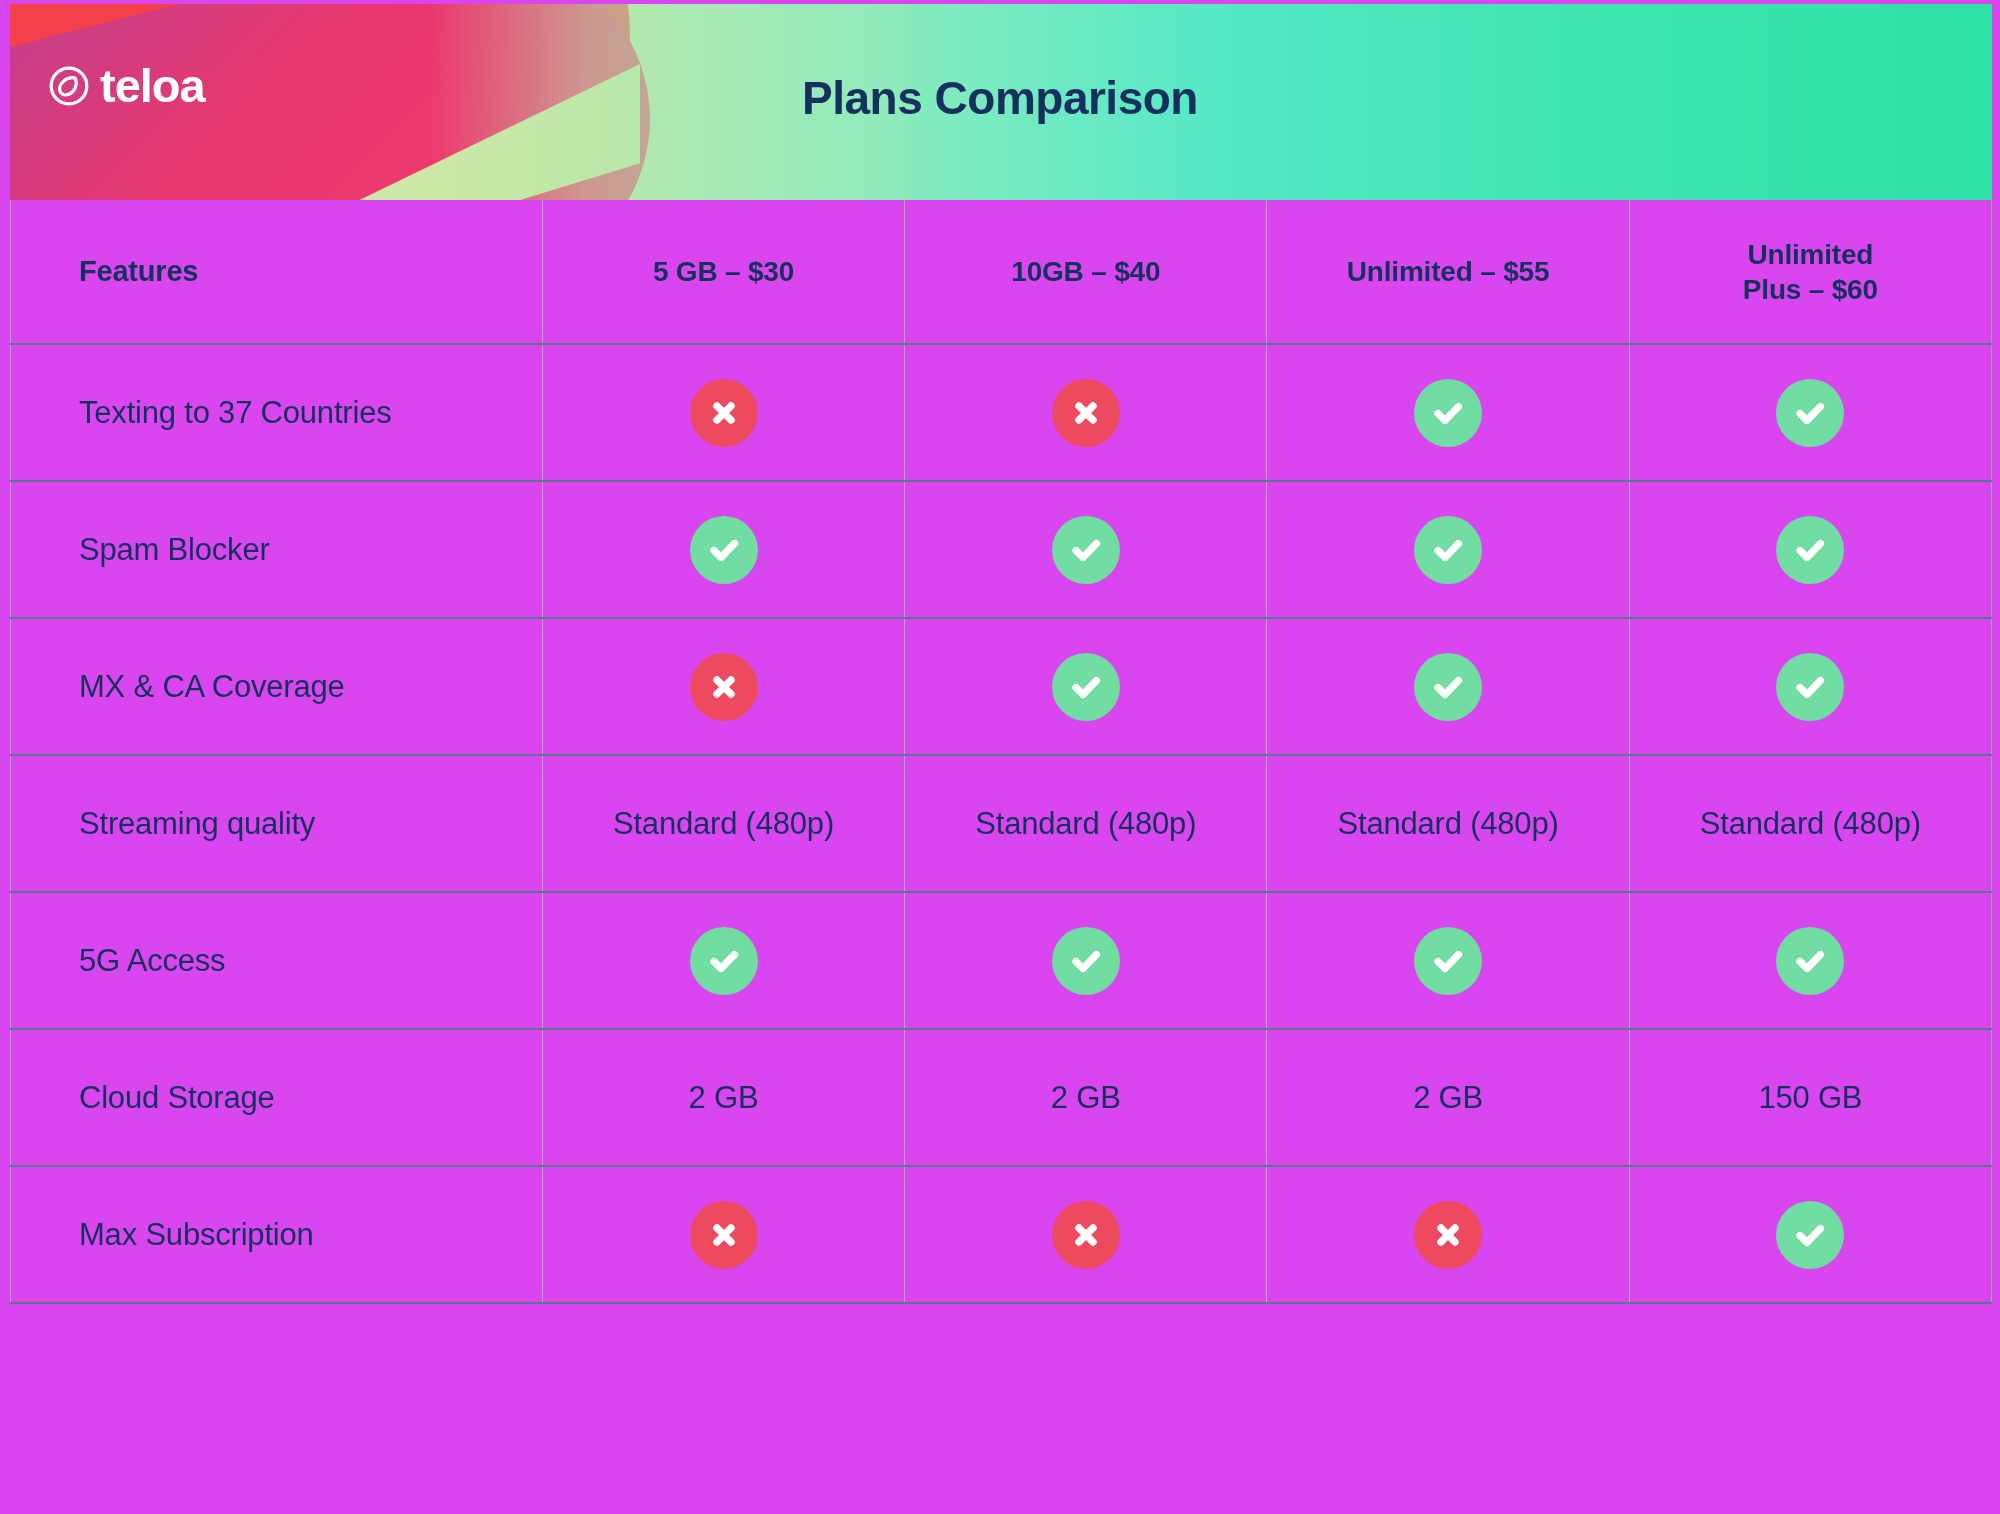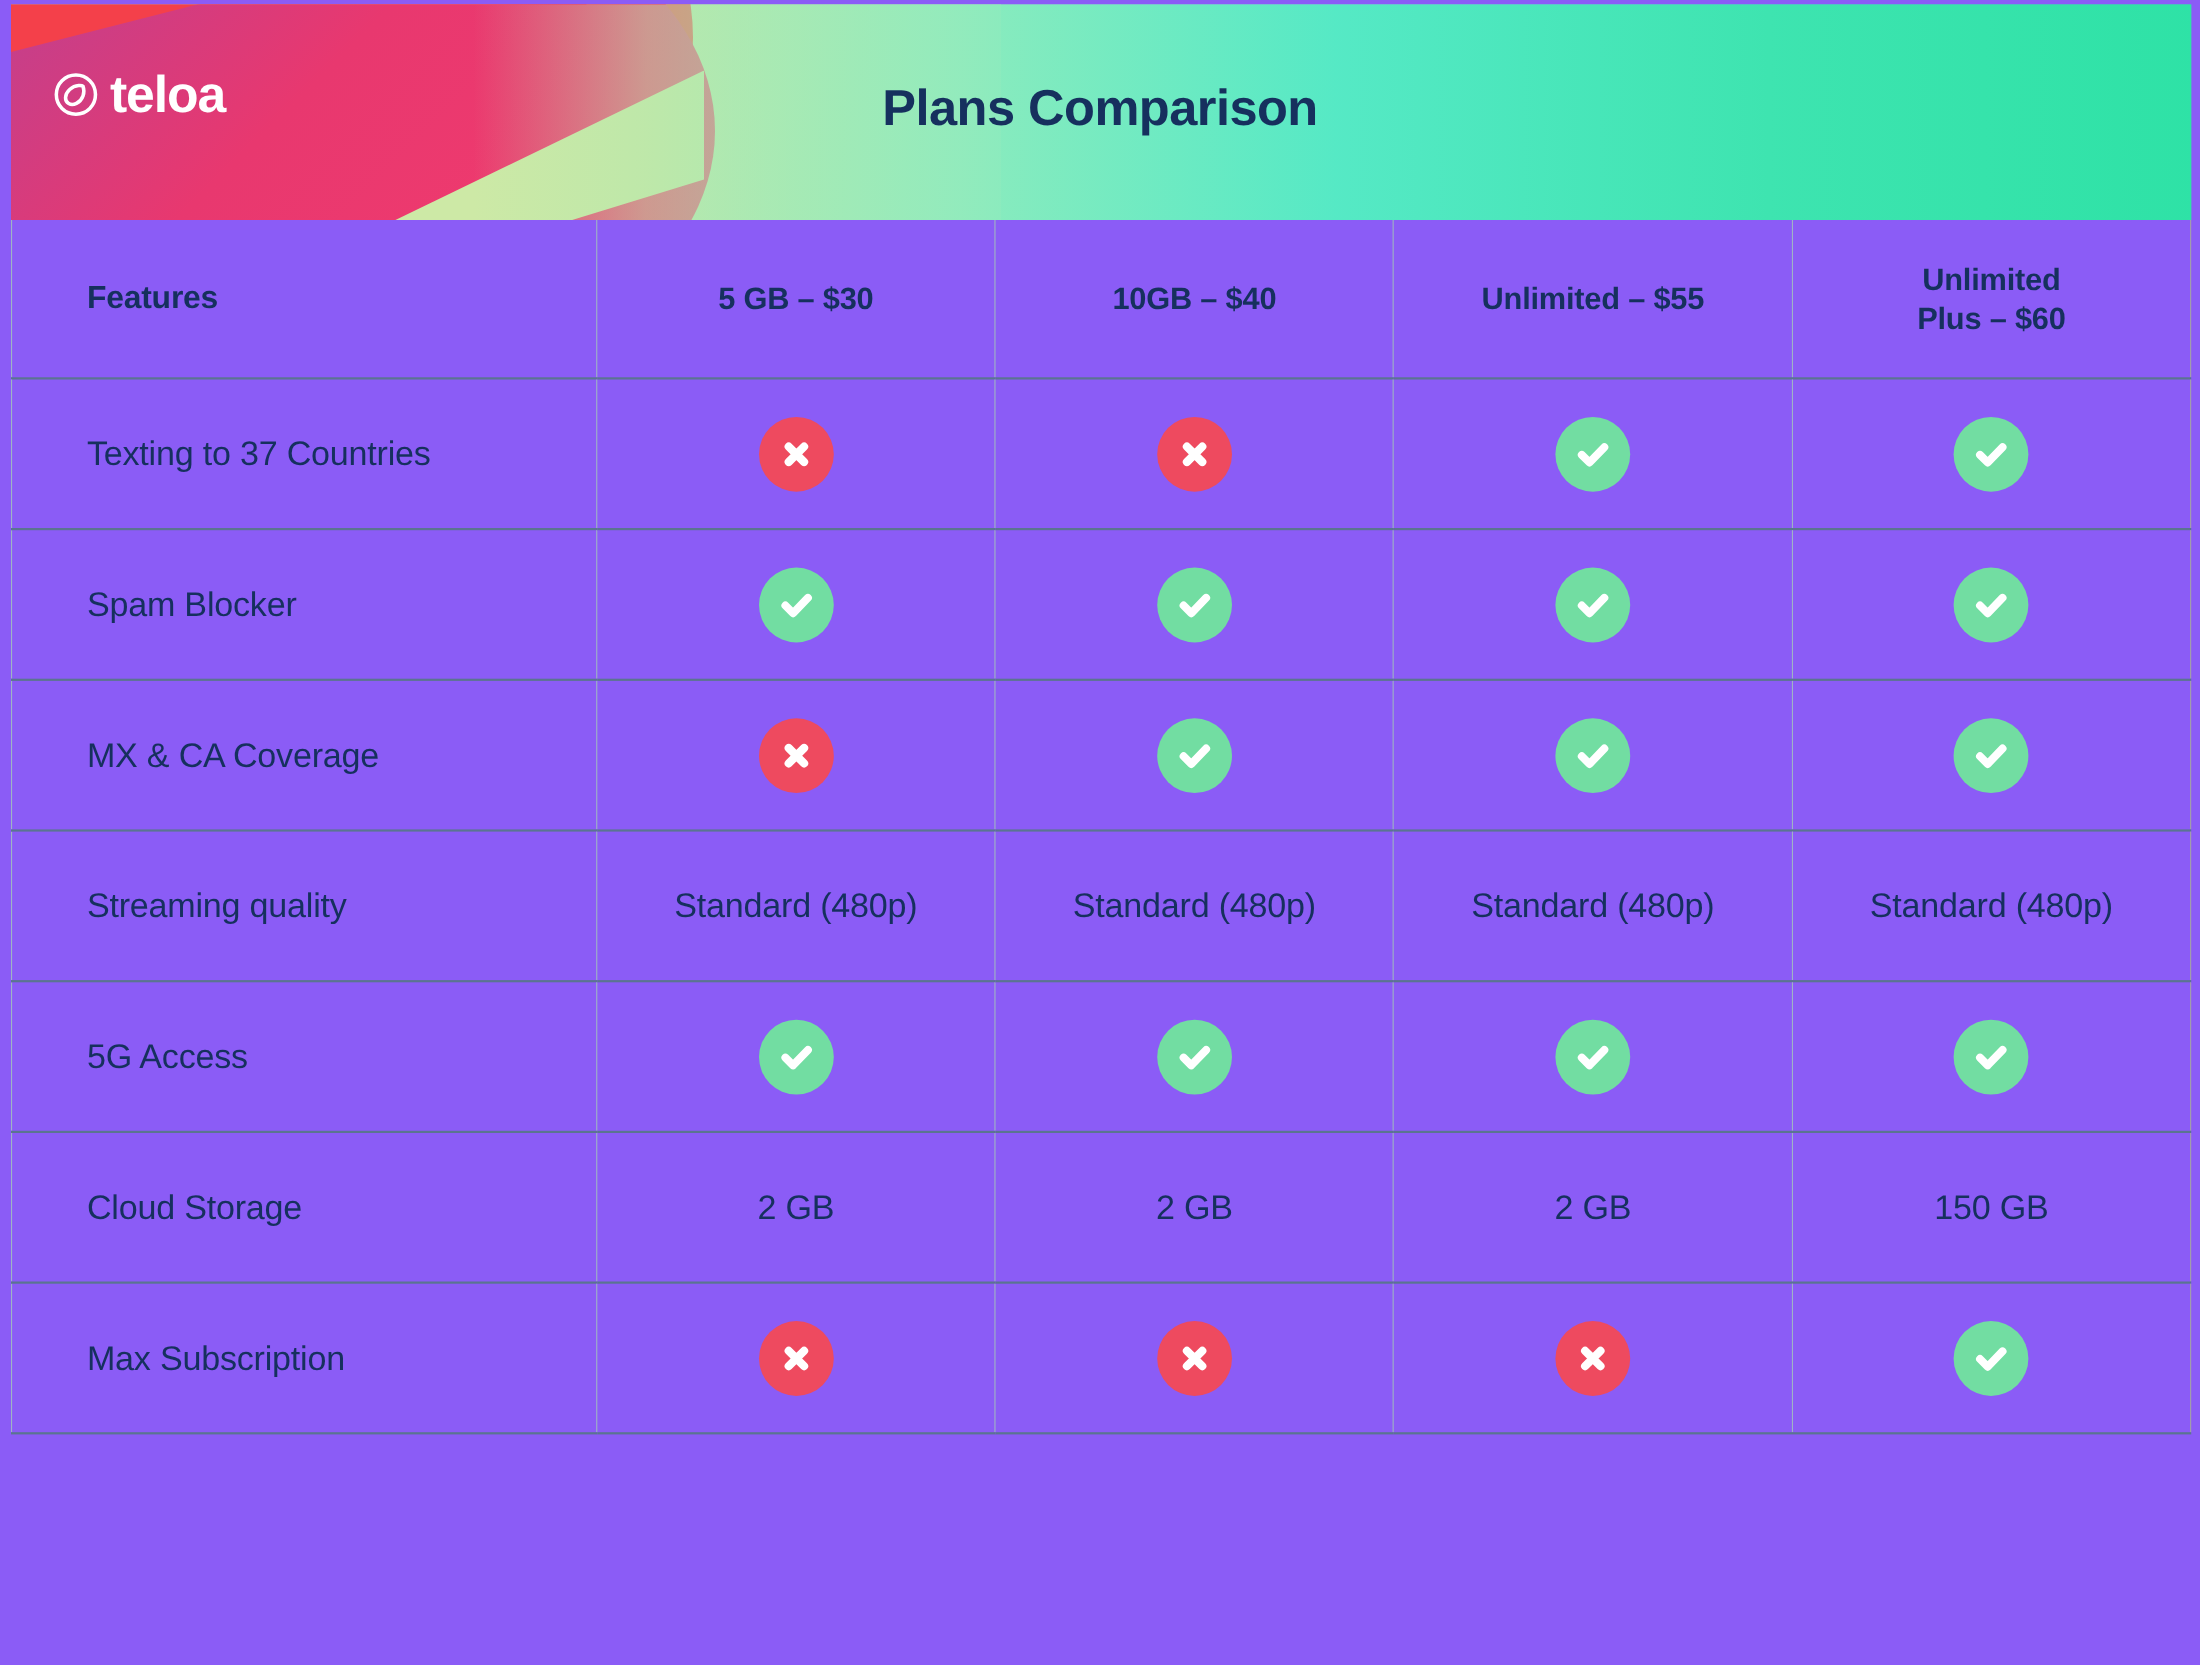--- a/index.html
+++ b/index.html
@@ -7,21 +7,21 @@
     width: 2000px;
     height: 1514px;
     background: #ffffff;
     font-family: "Liberation Sans", sans-serif;
   }
 
   .page {
     position: relative;
     width: 2000px;
     height: 1514px;
-    background: #8b5cf6;
+    background: #d946ef;
     overflow: hidden;
   }
 
   
   .banner {
     position: absolute;
     left: 10px;
     top: 4px;
     width: 1982px;
     height: 196px;

